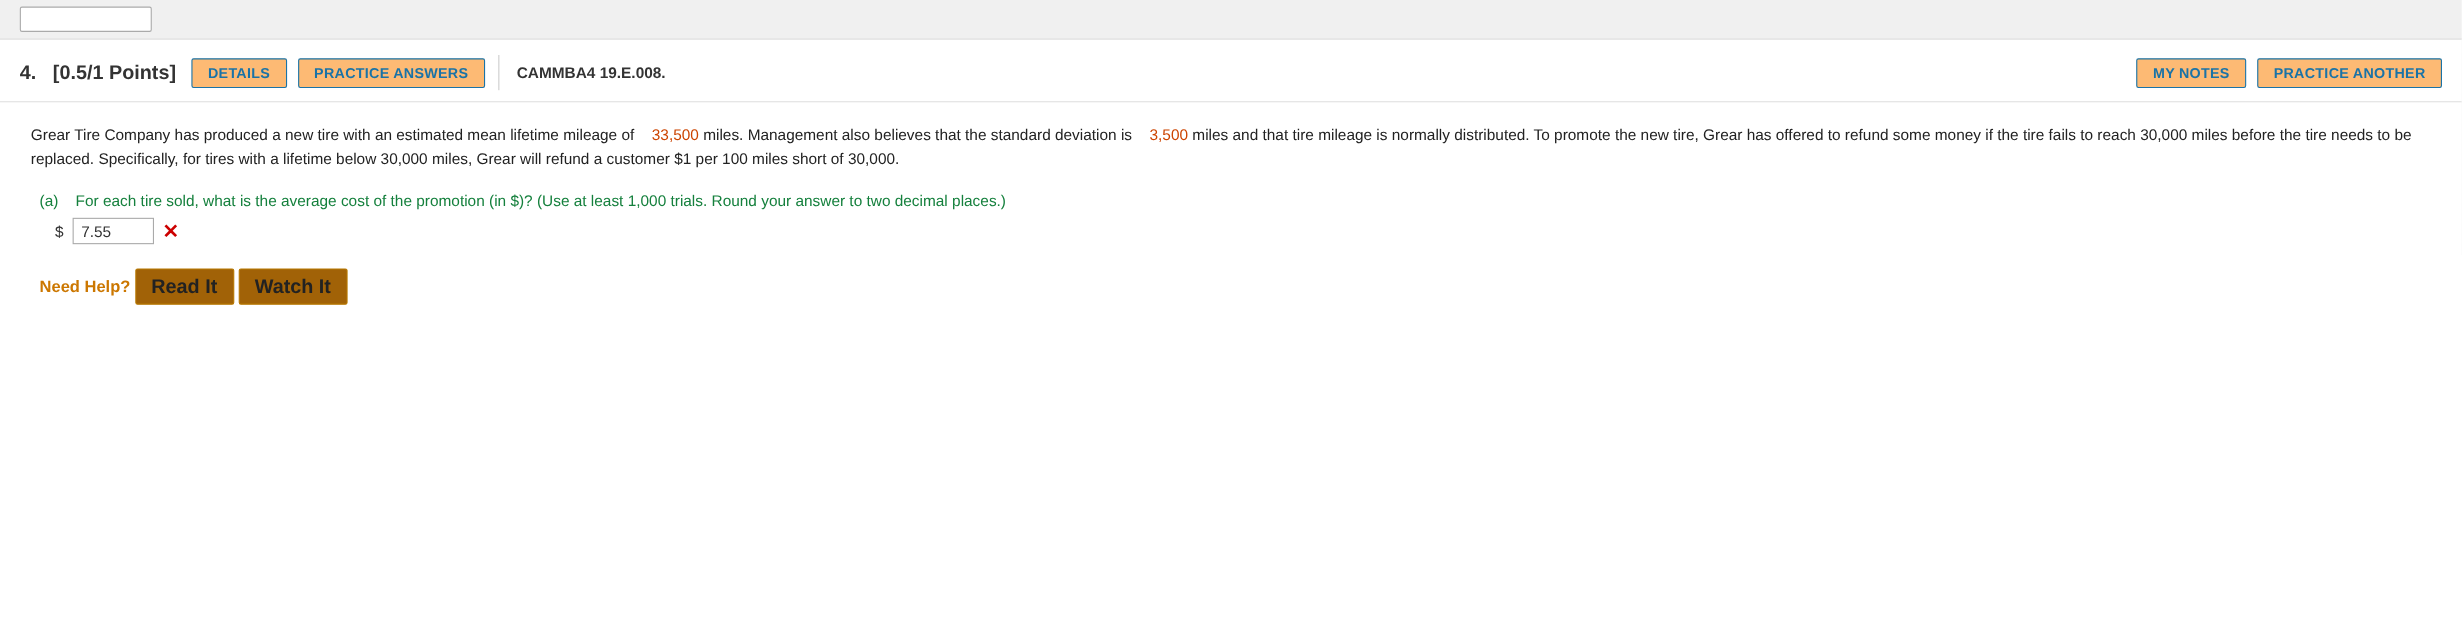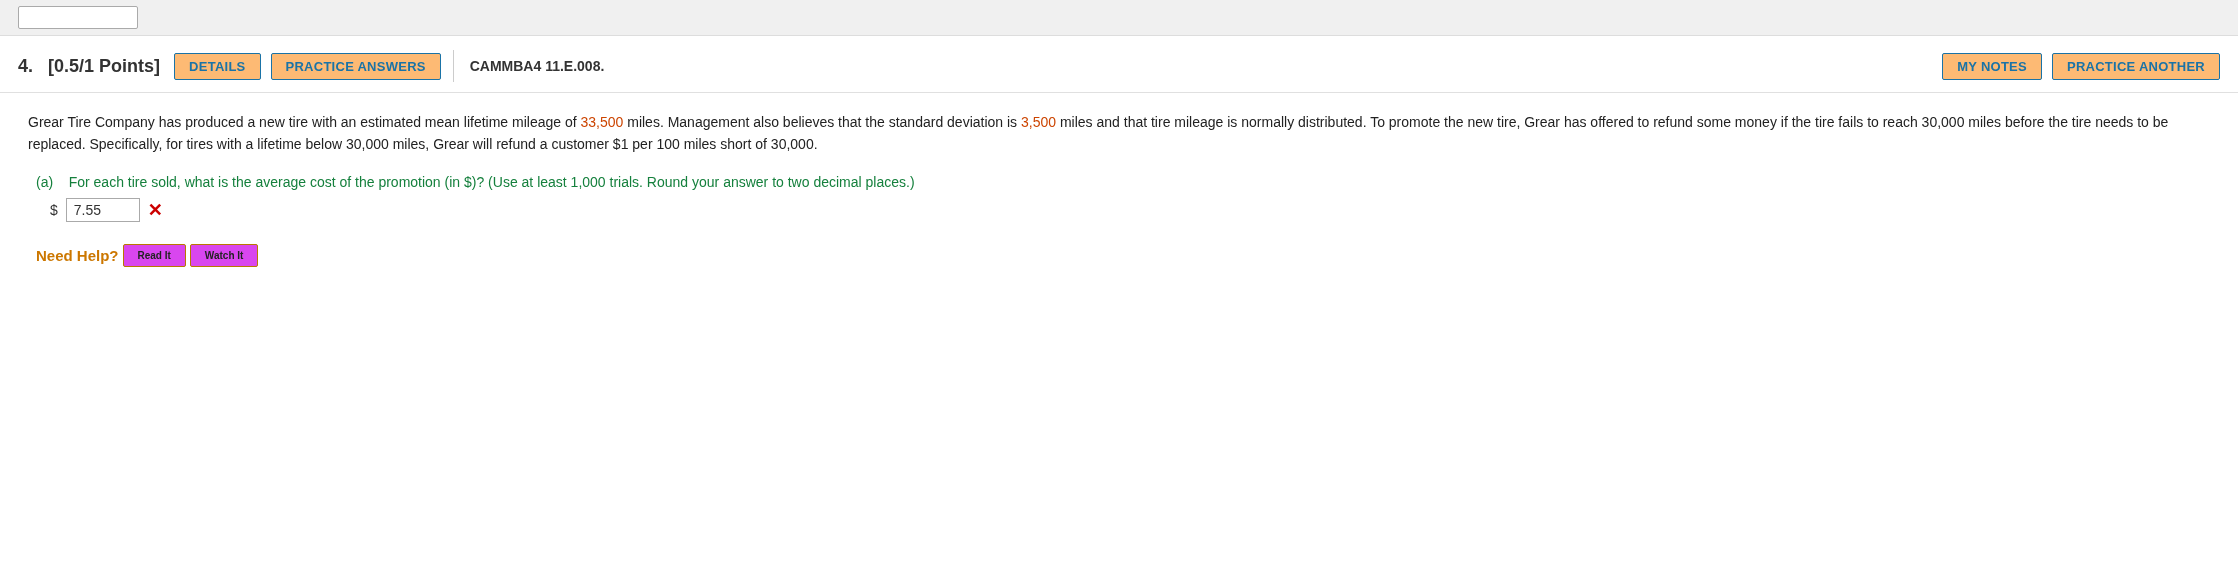--- a/index.html
+++ b/index.html
@@ -58,20 +58,21 @@
     }
     .problem-text {
       font-size: 14px;
       line-height: 1.6;
       margin-bottom: 18px;
       color: #222;
     }
     .highlight-orange {
       color: #cc4400;
       font-weight: normal;
+      margin-left: 12px;
     }
     .part {
       margin-bottom: 18px;
       padding-left: 8px;
     }
     .part-label {
       font-size: 14px;
       margin-bottom: 8px;
       color: #15803d;
     }
@@ -109,24 +110,24 @@
       gap: 4px;
       margin-top: 22px;
       padding-left: 8px;
     }
     .need-help-label {
       color: #cc7700;
       font-weight: bold;
       font-size: 15px;
     }
     .btn-help {
-      background: #d946ef;
+      background: #a16207;
       border: 1.5px solid #b87800;
       color: #222;
-      font-size: 10px;
+      font-size: 18px;
       font-weight: bold;
       padding: 5px 14px;
       cursor: pointer;
       border-radius: 2px;
       text-align: right;
     }
     .top-bar {
       background: #f0f0f0;
       height: 36px;
       border-bottom: 1px solid #ddd;
@@ -154,21 +155,21 @@
 
   <div class="question-header">
     <span class="question-number">
       <span>4.</span>
       &nbsp;
       <span>[0.5/1 Points]</span>
     </span>
     <button class="btn-outline">DETAILS</button>
     <button class="btn-outline">PRACTICE ANSWERS</button>
     <div class="separator"></div>
-    <span class="problem-code">CAMMBA4 11.E.008.</span>
+    <span class="problem-code">CAMMBA4 19.E.008.</span>
     <div class="spacer"></div>
     <button class="btn-outline">MY NOTES</button>
     <button class="btn-outline">PRACTICE ANOTHER</button>
   </div>
 
   <div class="question-body">
 
     <p class="problem-text">
       <span>Grear Tire Company has produced a new tire with an estimated mean lifetime mileage of </span><span class="highlight-orange">33,500</span><span> miles. Management also believes that the standard deviation is </span><span class="highlight-orange">3,500</span><span> miles and that tire mileage is normally distributed. To promote the new tire, Grear has offered to refund some money if the tire fails to reach 30,000 miles before the tire needs to be replaced. Specifically, for tires with a lifetime below 30,000 miles, Grear will refund a customer $1 per 100 miles short of 30,000.</span>
     </p>

